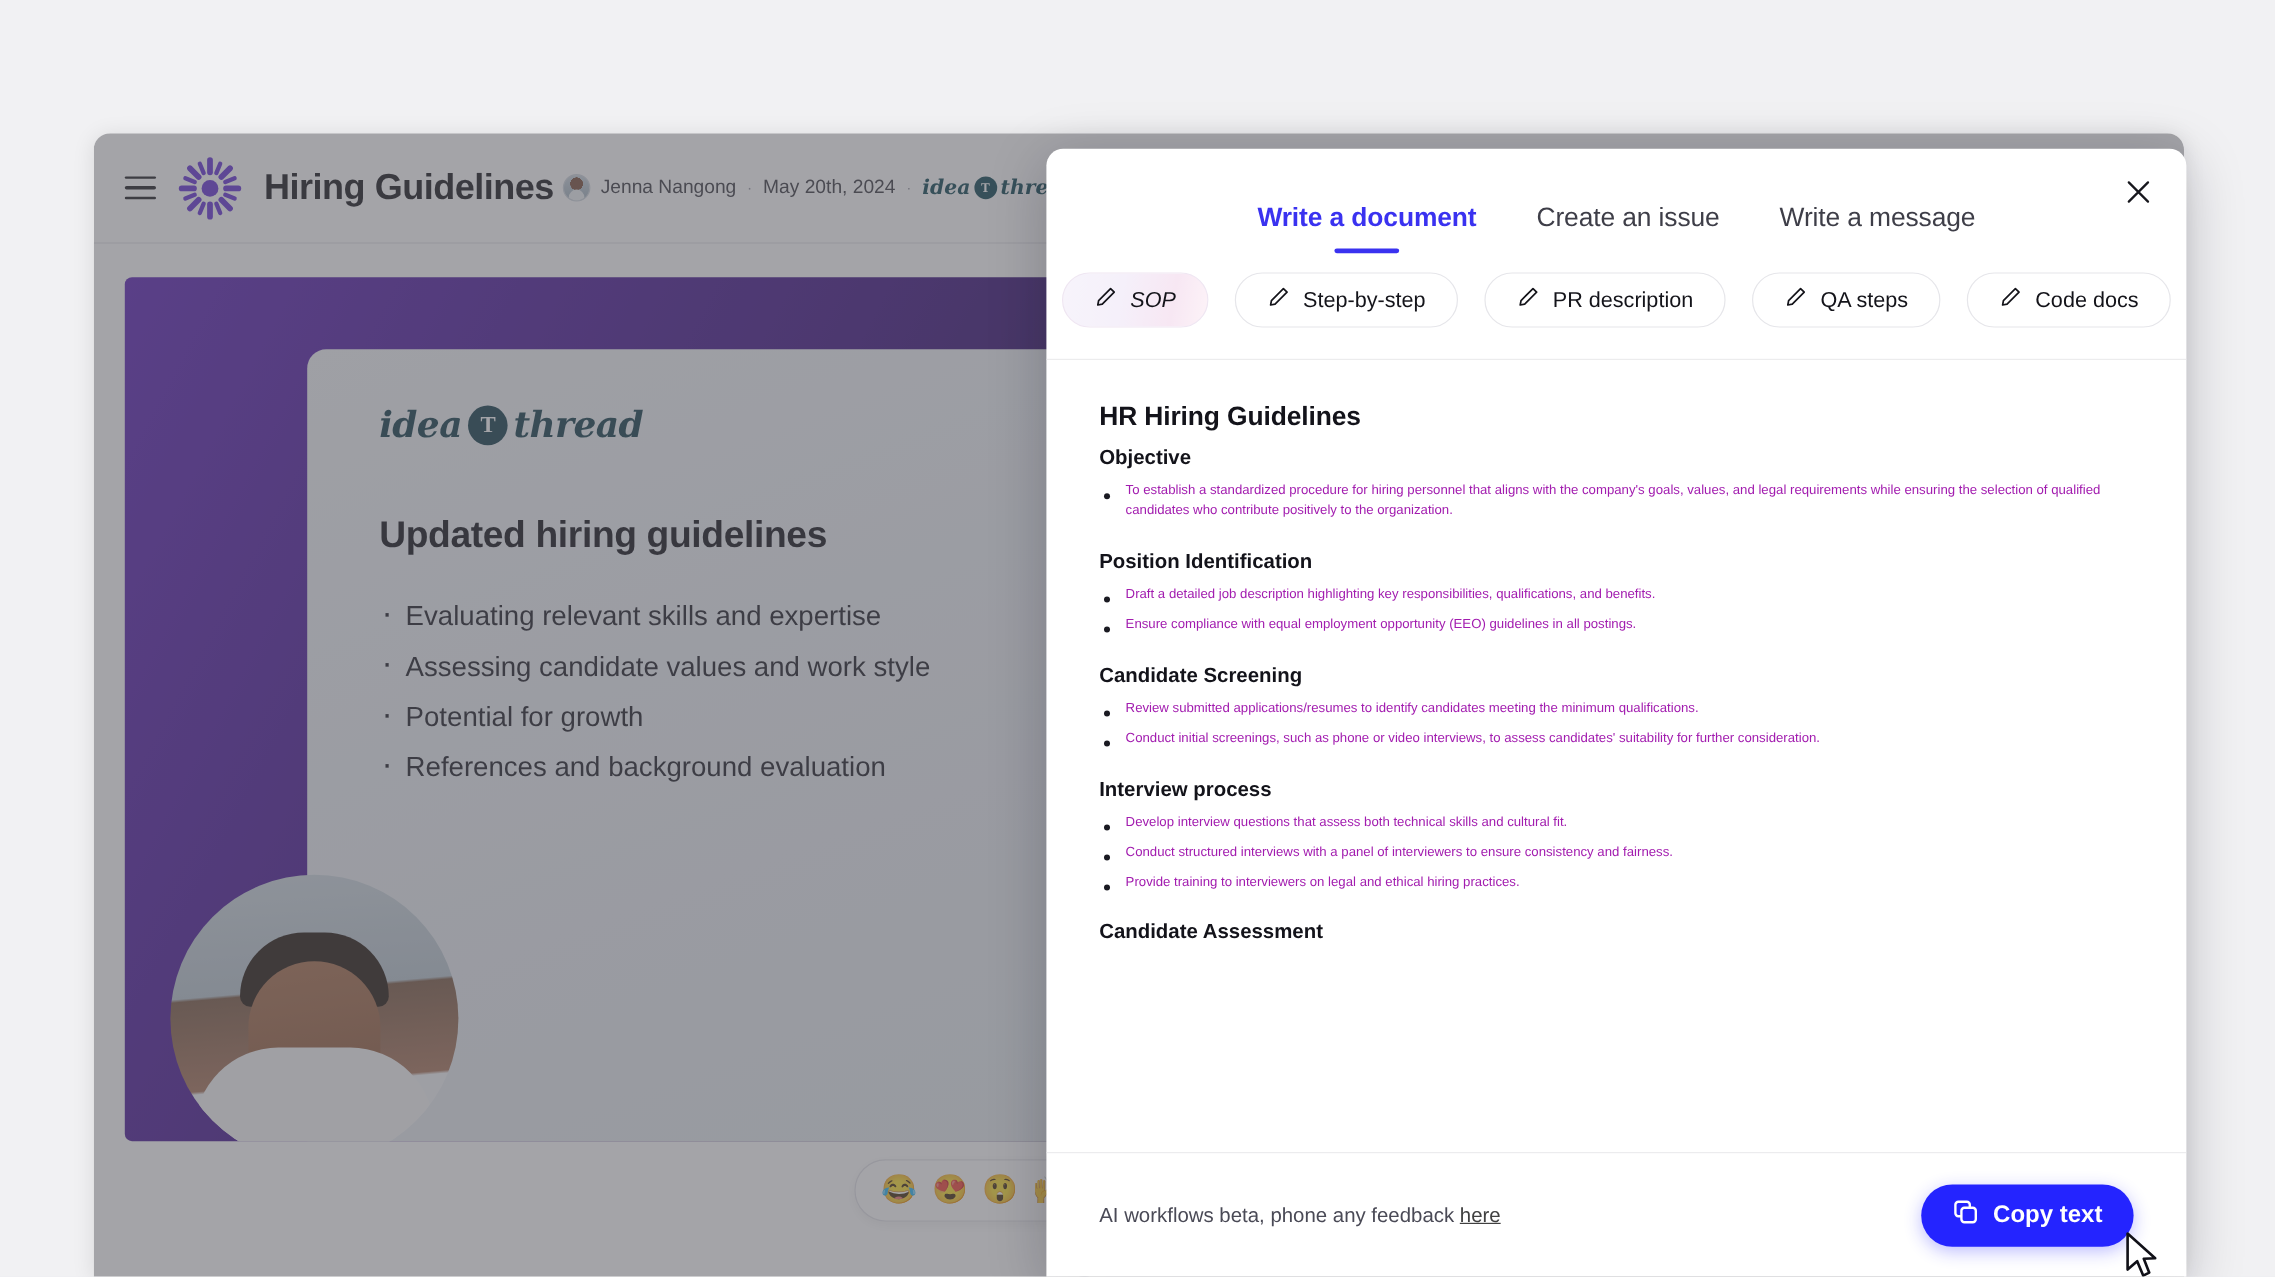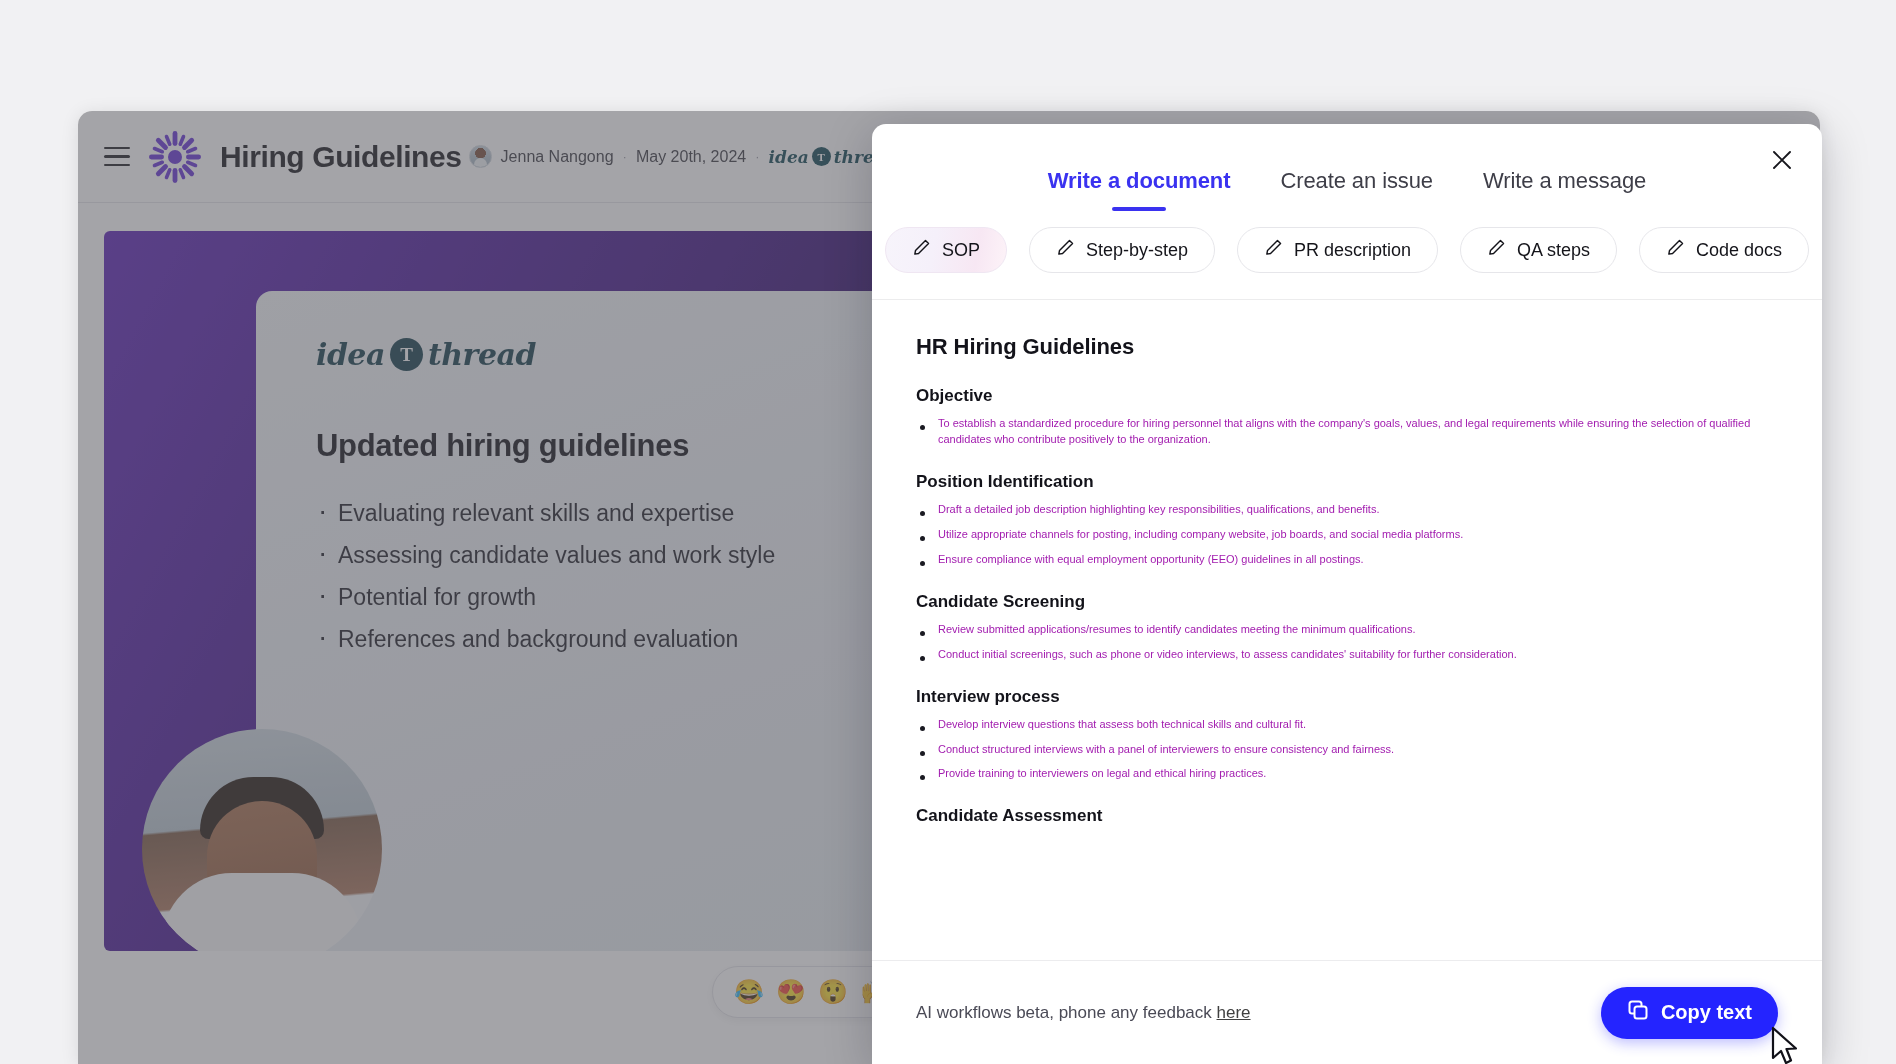--- a/index.html
+++ b/index.html
@@ -228,31 +228,32 @@
   .chip {
     display: flex; align-items: center; gap: 11px;
     height: 46px; padding: 0 26px;
     border: 1px solid #e6e6ea; border-radius: 23px;
     font-size: 18px; color: #14141a; background: #fff; cursor: pointer;
     white-space: nowrap;
   }
   .chip.selected {
     background: linear-gradient(100deg,#f7f4fb 0%, #f5f0fa 40%, #f7e7f3 75%, #fdf3f8 100%);
     border-color: #efe6f2;
+    font-style: italic;
   }
   .chip svg { flex: none; }
 
   
   #doc-body {
     flex: 1; overflow: hidden;
     padding: 34px 44px 10px 44px;
     position: relative;
   }
   #doc-h1 {
-    font-size: 22px; font-weight: 700; color: #13131a; margin-bottom: 26px; letter-spacing: -0.1px;
+    font-size: 22px; font-weight: 700; color: #13131a; margin-bottom: 12px; letter-spacing: -0.1px;
   }
   .sec { margin-bottom: 24px; }
   .sec-h { font-size: 17px; font-weight: 700; color: #13131a; margin-bottom: 10px; }
   .sec ul { list-style: none; }
   .sec ul li {
     position: relative; padding-left: 22px; margin-bottom: 9px;
     font-size: 11px; line-height: 1.45; color: #a21caf;
   }
   .sec ul li::before {
     content: ""; position: absolute; left: 4px; top: 9px;
@@ -468,21 +469,20 @@
         <div class="sec-h">Objective</div>
         <ul>
           <li>To establish a standardized procedure for hiring personnel that aligns with the company's goals, values, and legal requirements while ensuring the selection of qualified candidates who contribute positively to the organization.</li>
         </ul>
       </div>
 
       <div class="sec">
         <div class="sec-h">Position Identification</div>
         <ul>
           <li>Draft a detailed job description highlighting key responsibilities, qualifications, and benefits.</li>
-          <li>Utilize appropriate channels for posting, including company website, job boards, and social media platforms.</li>
           <li>Ensure compliance with equal employment opportunity (EEO) guidelines in all postings.</li>
         </ul>
       </div>
 
       <div class="sec">
         <div class="sec-h">Candidate Screening</div>
         <ul>
           <li>Review submitted applications/resumes to identify candidates meeting the minimum qualifications.</li>
           <li>Conduct initial screenings, such as phone or video interviews, to assess candidates' suitability for further consideration.</li>
         </ul>

